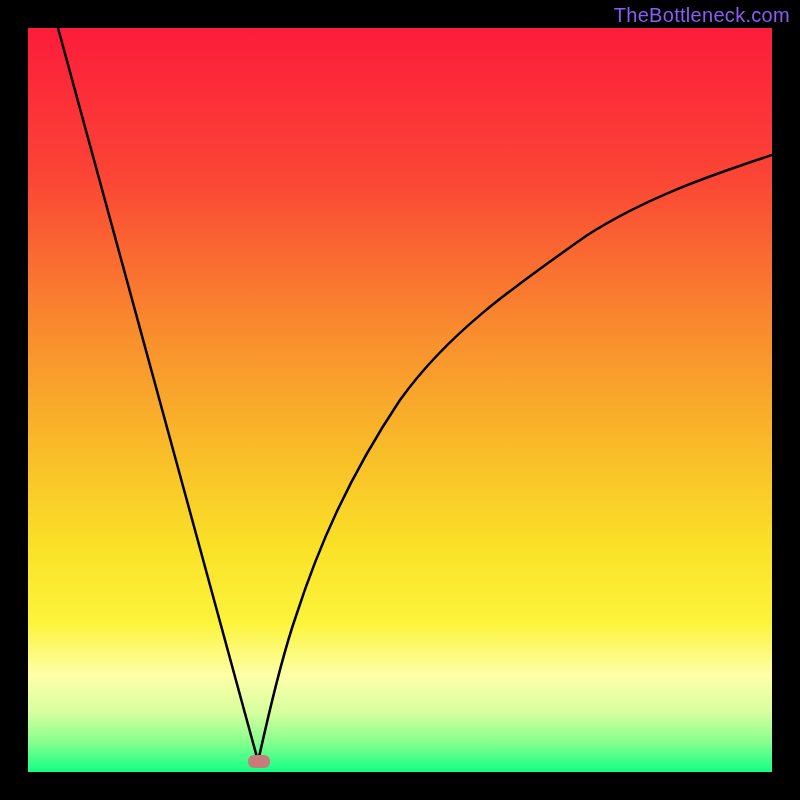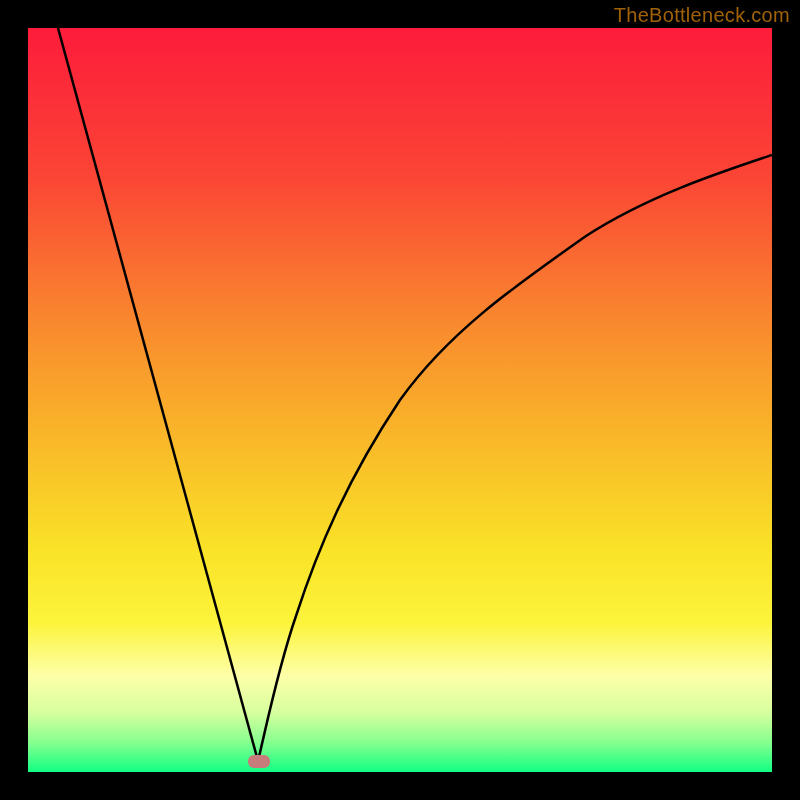--- a/index.html
+++ b/index.html
@@ -11,21 +11,21 @@
       width: 800px;
       height: 800px;
       background: #000;
       position: relative;
       font-family: Arial, sans-serif;
     }
     .watermark {
       position: absolute;
       top: 4px;
       right: 10px;
-      color: #a16207;
+      color: #8b5cf6;
       font-size: 20px;
       font-weight: 500;
       z-index: 10;
       letter-spacing: 0.3px;
     }
     .plot-area {
       position: absolute;
       top: 28px;
       left: 28px;
       width: 744px;

